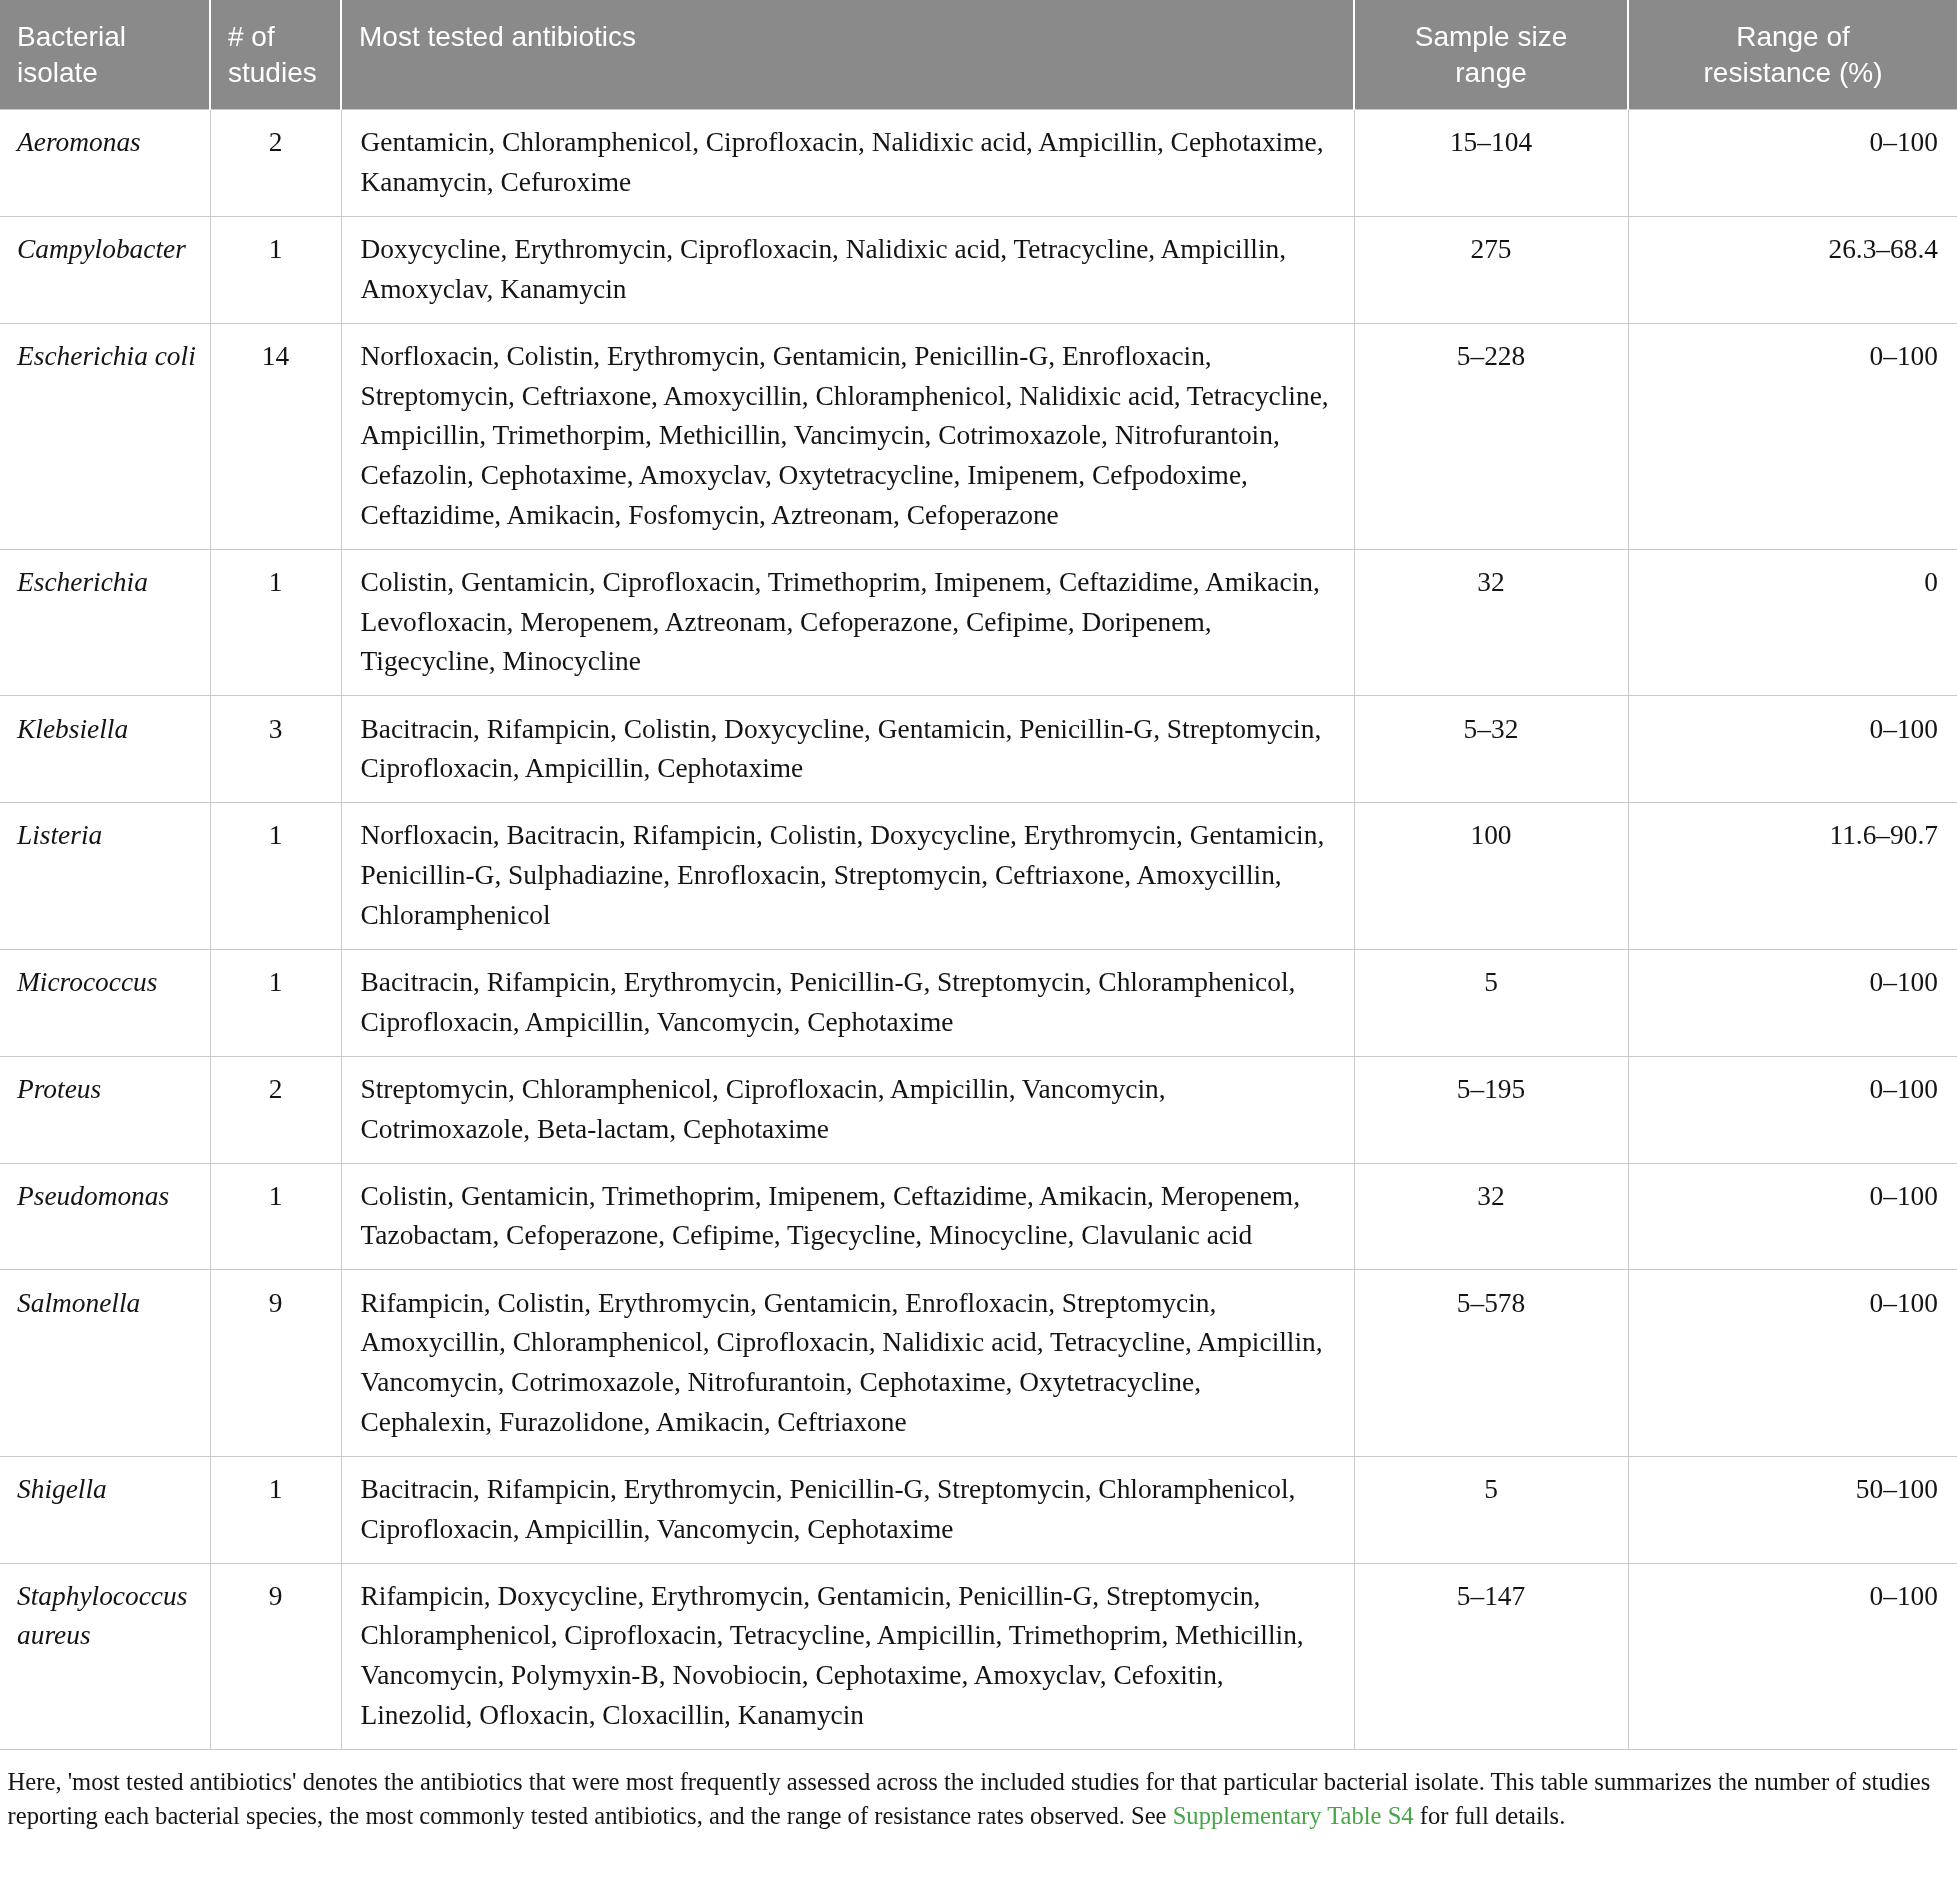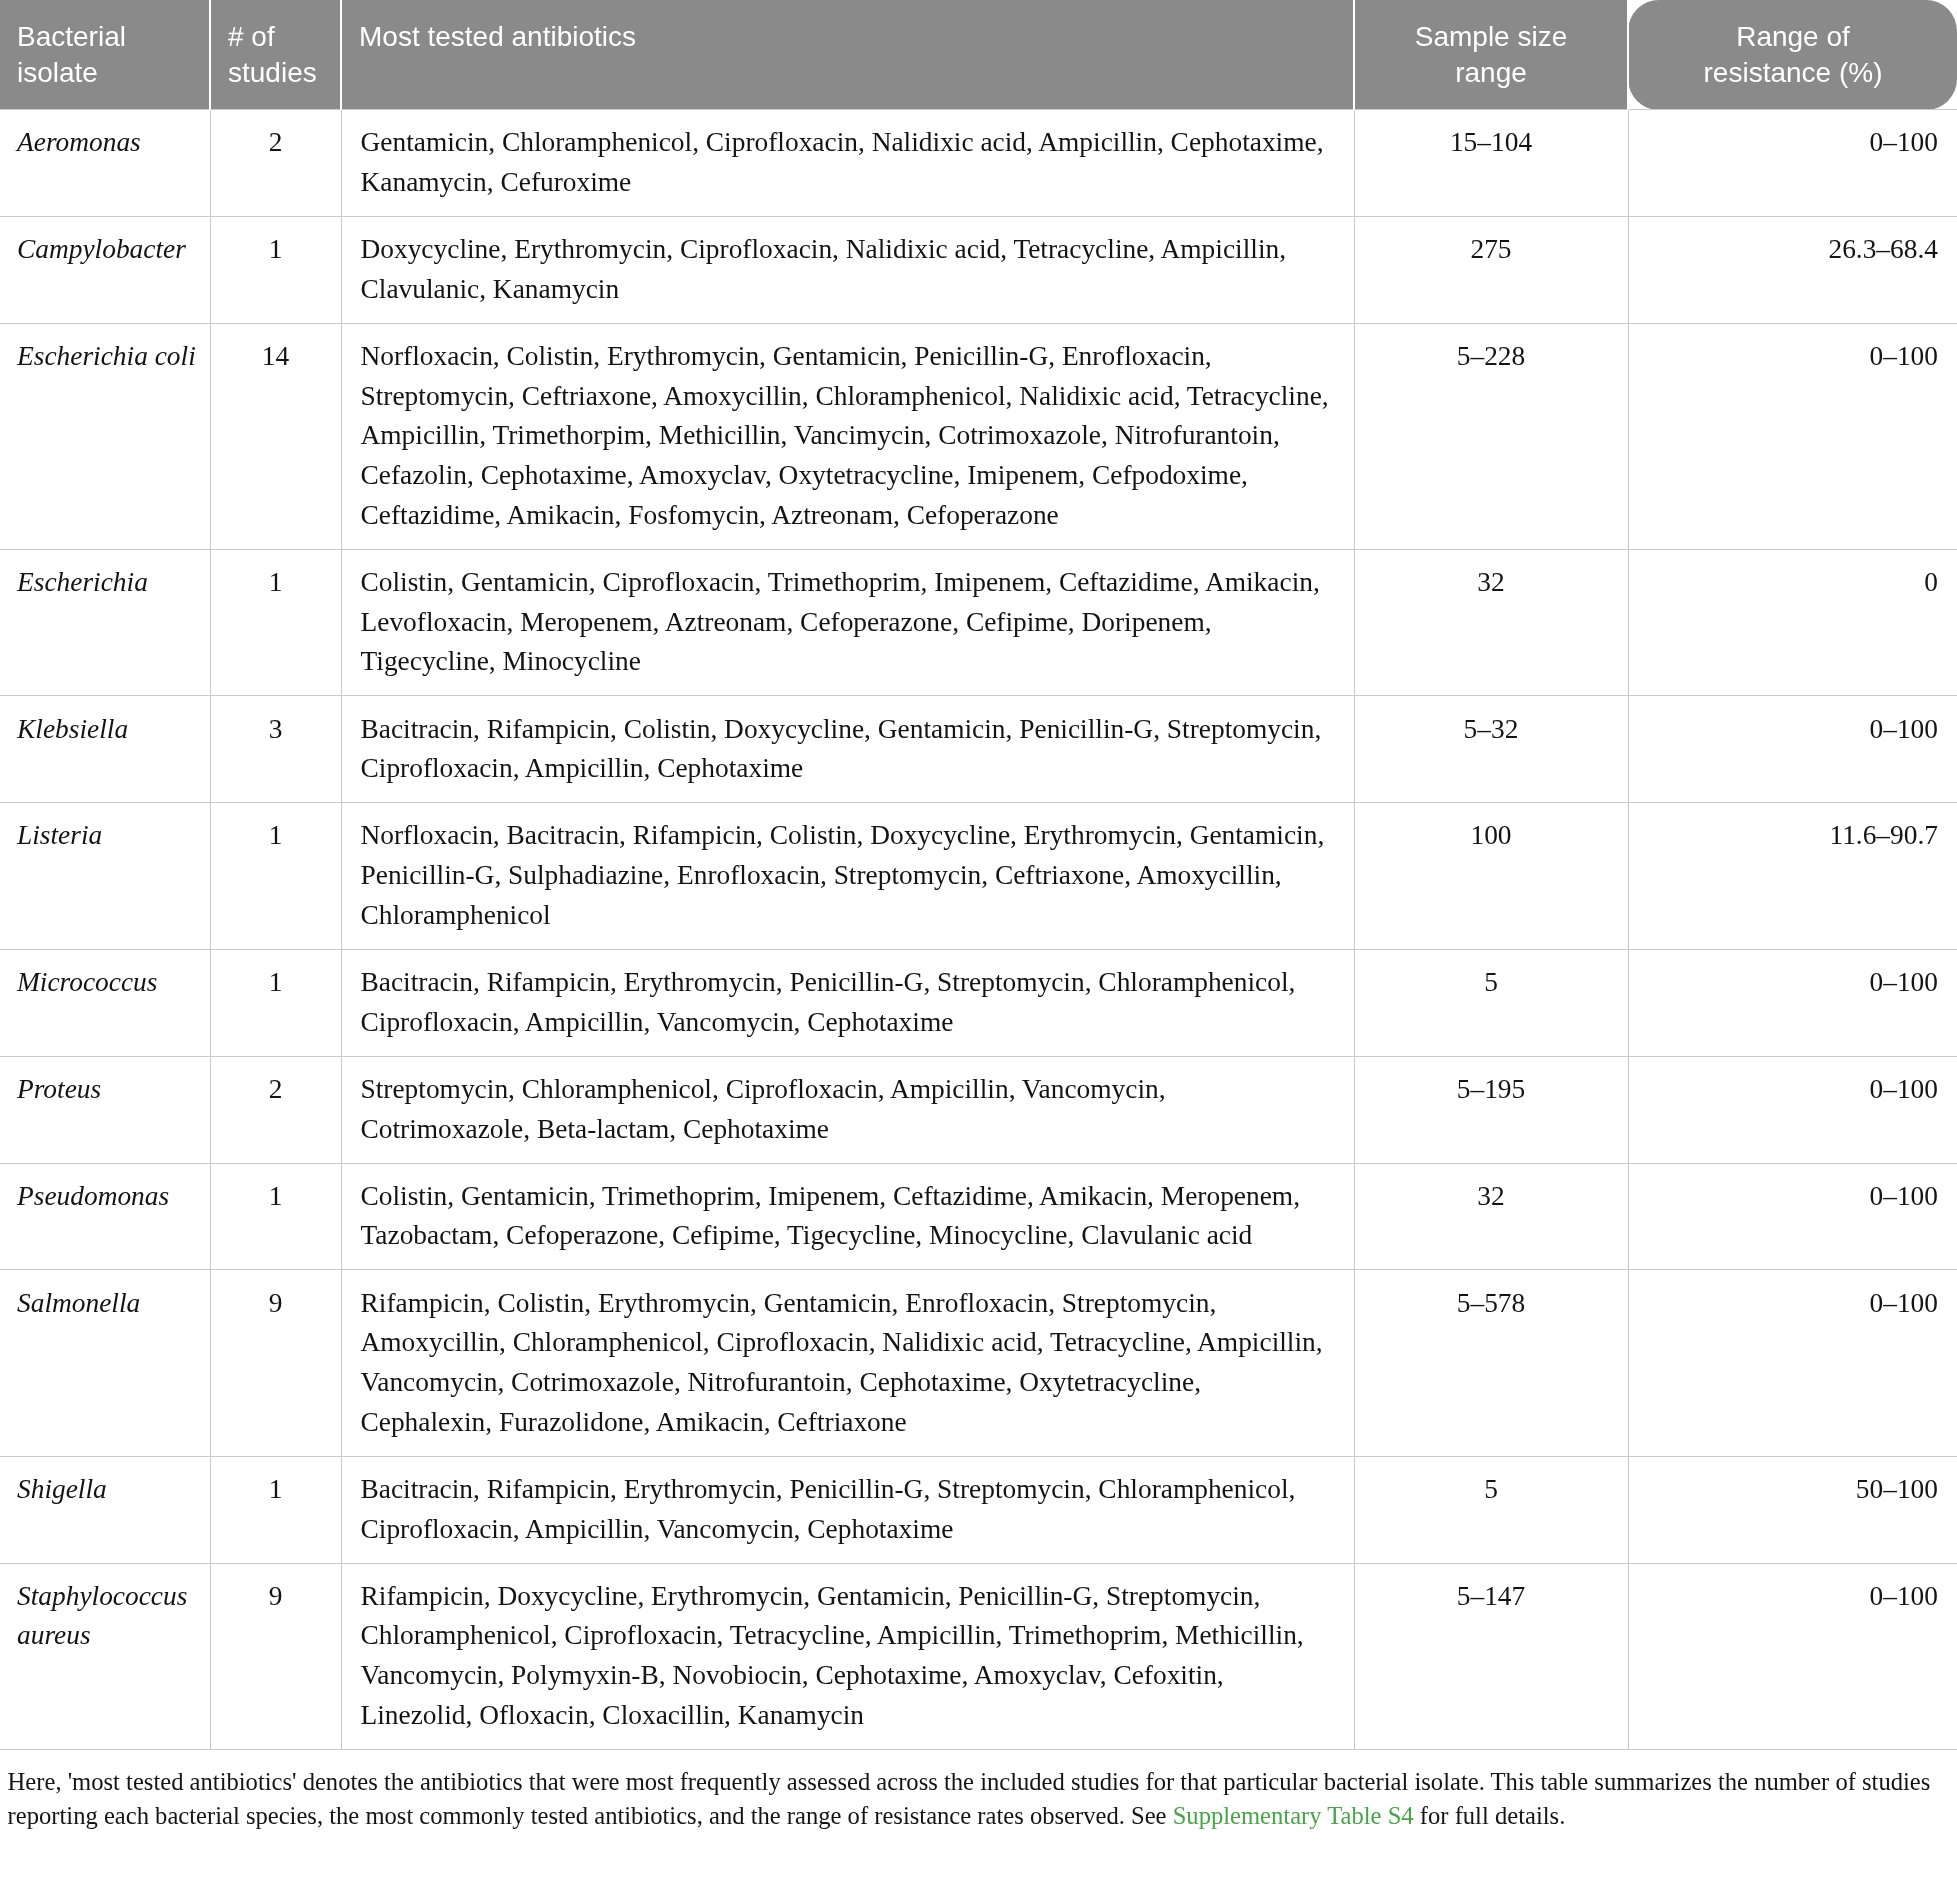--- a/index.html
+++ b/index.html
@@ -33,21 +33,21 @@
     vertical-align: top;
     text-align: left;
     padding: 19px 17px;
     border: none;
     border-left: 2.8px solid #ffffff;
     box-sizing: border-box;
   }
   thead th:first-child { border-left: none; }
   thead th.th-center { text-align: center; }
   thead th.th-sample { padding-left: 23px; padding-right: 23px; }
-  thead th.th-resist { padding-left: 43px; padding-right: 43px; border-radius: 31px; }
+  thead th.th-resist { padding-left: 43px; padding-right: 43px; }
   
   tbody td {
     border: 0.9px solid #c9c9c9;
     vertical-align: top;
     font-size: 27.4px;
     line-height: 1.45;
     padding: 13.2px 19px;
     box-sizing: border-box;
     color: #141414;
   }
@@ -100,21 +100,21 @@
       <tr>
         <td class="isolate">Aeromonas</td>
         <td class="num">2</td>
         <td class="abx">Gentamicin, Chloramphenicol, Ciprofloxacin, Nalidixic acid, Ampicillin, Cephotaxime, Kanamycin, Cefuroxime</td>
         <td class="num">15–104</td>
         <td class="num">0–100</td>
       </tr>
       <tr>
         <td class="isolate">Campylobacter</td>
         <td class="num">1</td>
-        <td class="abx">Doxycycline, Erythromycin, Ciprofloxacin, Nalidixic acid, Tetracycline, Ampicillin, Clavulanic, Kanamycin</td>
+        <td class="abx">Doxycycline, Erythromycin, Ciprofloxacin, Nalidixic acid, Tetracycline, Ampicillin, Amoxyclav, Kanamycin</td>
         <td class="num">275</td>
         <td class="num">26.3–68.4</td>
       </tr>
       <tr>
         <td class="isolate">Escherichia coli</td>
         <td class="num">14</td>
         <td class="abx">Norfloxacin, Colistin, Erythromycin, Gentamicin, Penicillin-G, Enrofloxacin, Streptomycin, Ceftriaxone, Amoxycillin, Chloramphenicol, Nalidixic acid, Tetracycline, Ampicillin, Trimethorpim, Methicillin, Vancimycin, Cotrimoxazole, Nitrofurantoin, Cefazolin, Cephotaxime, Amoxyclav, Oxytetracycline, Imipenem, Cefpodoxime, Ceftazidime, Amikacin, Fosfomycin, Aztreonam, Cefoperazone</td>
         <td class="num">5–228</td>
         <td class="num">0–100</td>
       </tr>

